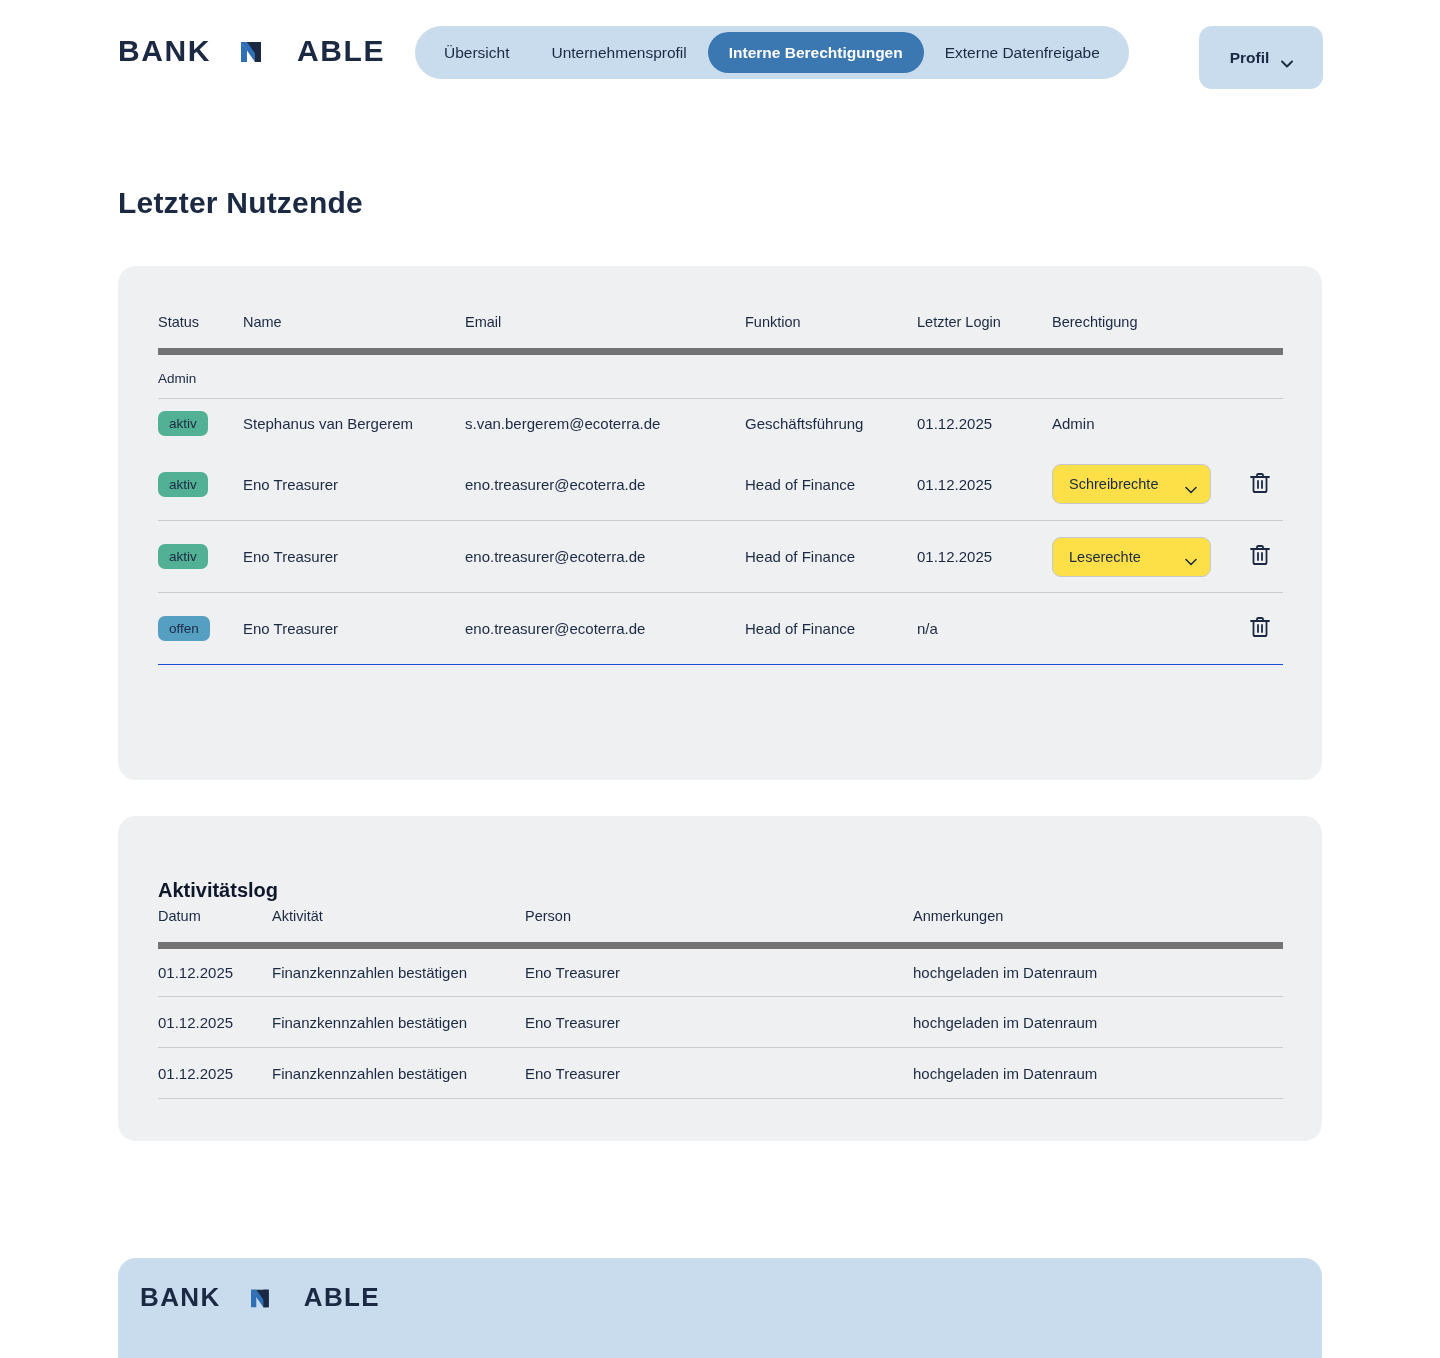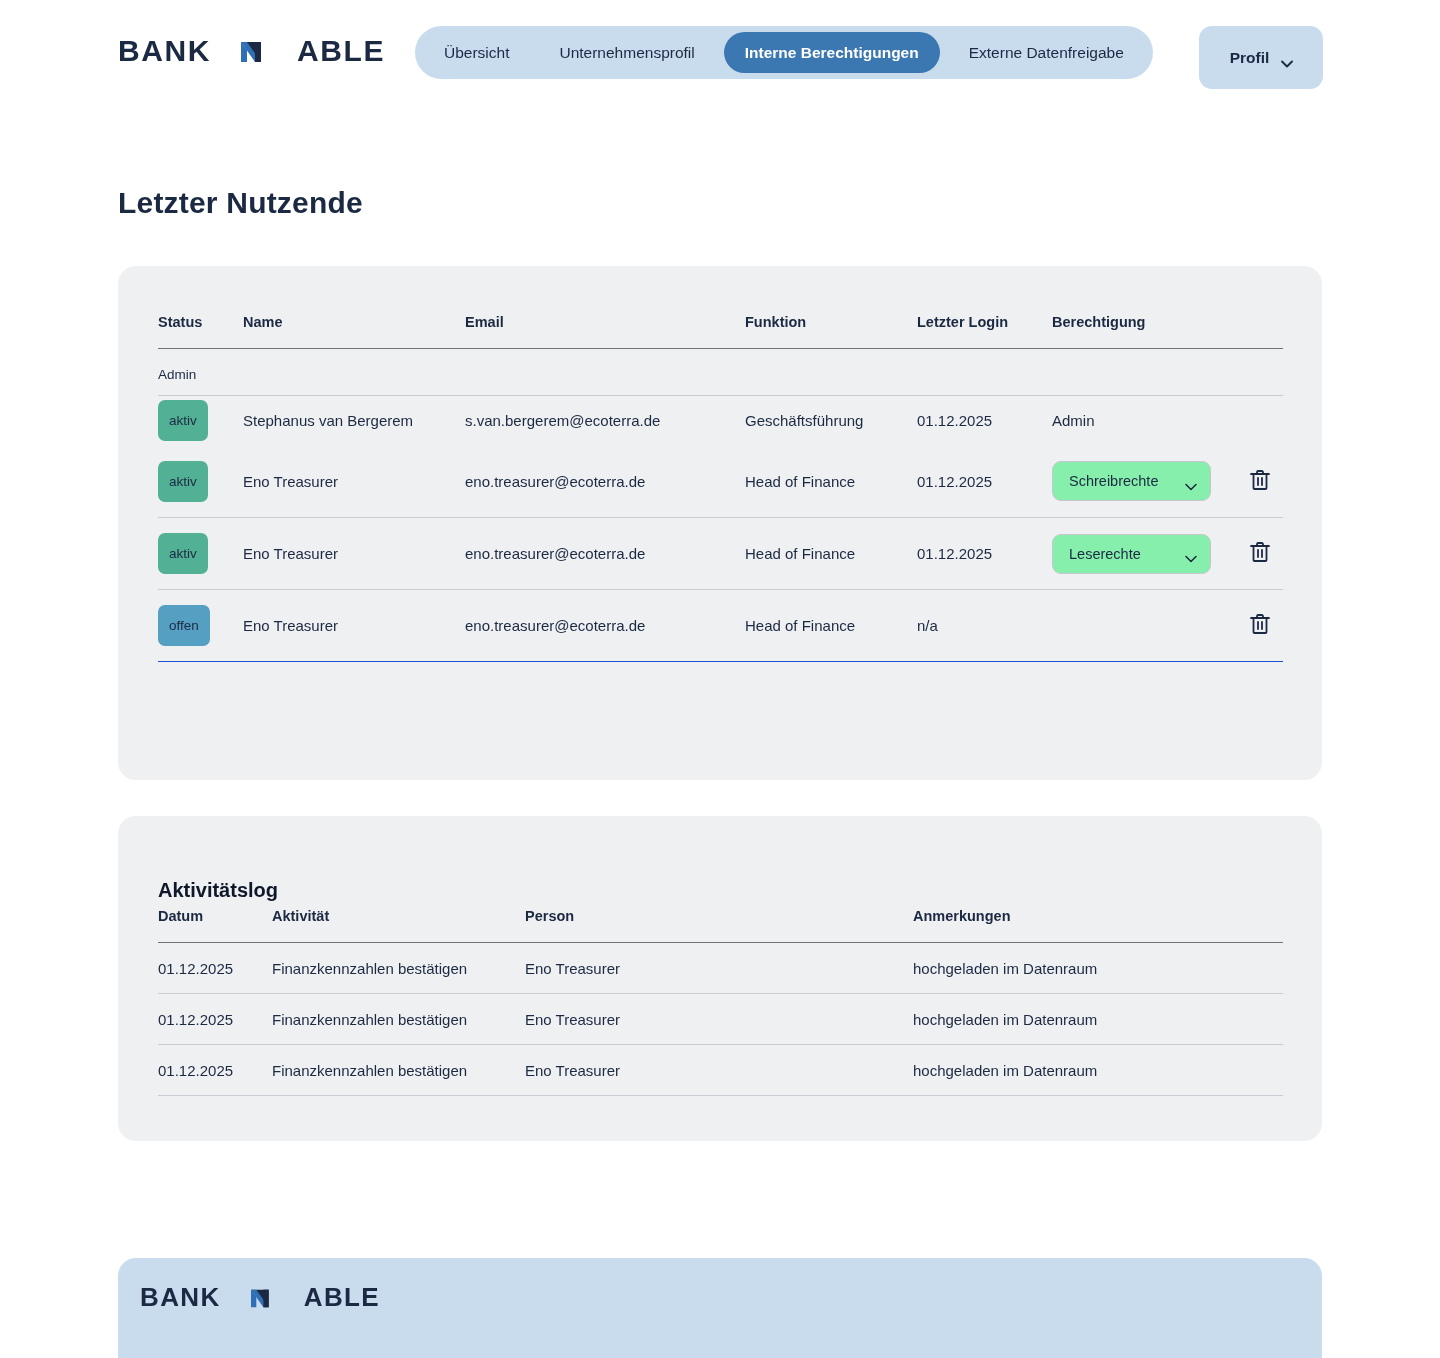--- a/index.html
+++ b/index.html
@@ -55,21 +55,21 @@
   .nav-pill {
     position: absolute;
     left: 415px;
     top: 26px;
     height: 53px;
     background: #c9dcee;
     border-radius: 27px;
     display: flex;
     align-items: center;
     padding: 0 8px;
-    gap: 8px;
+    gap: 0;
   }
   .nav-item {
     height: 41px;
     display: flex;
     align-items: center;
     padding: 0 21px;
     font-size: 15.5px;
     color: #1c2943;
     border-radius: 21px;
     white-space: nowrap;
@@ -149,24 +149,24 @@
     width: 1125px;
     border-collapse: collapse;
     font-size: 15px;
   }
   table.users-tbl { top: 48px; }
   table.log-tbl   { top: 92px; }
 
   .tbl th {
     text-align: left;
     font-size: 14.5px;
-    font-weight: 700;
+    font-weight: 400;
     color: #1c2943;
     padding: 0 0 18px 0;
-    border-bottom: 1px solid #737373;
+    border-bottom: 7px solid #737373;
     vertical-align: bottom;
   }
 
   .tbl td {
     font-size: 15px;
     color: #1c2943;
     padding: 0;
     vertical-align: middle;
   }
 
@@ -208,40 +208,40 @@
   .lc-date { width: 114px; }
   .lc-act  { width: 253px; }
   .lc-pers { width: 388px; margin-left: 13px; }
   .lc-note { width: 370px; }
 
   
   .badge {
     display: inline-flex;
     align-items: center;
     justify-content: center;
-    height: 41px;
+    height: 25px;
     min-width: 48px;
     padding: 0 11px;
     border-radius: 7px;
     font-size: 13.5px;
     color: #1c2943;
     white-space: nowrap;
   }
   .badge-aktiv { background: #52b194; }
   .badge-offen { background: #559fc3; }
 
   
   .select {
     display: inline-flex;
     align-items: center;
     justify-content: space-between;
     width: 159px;
     height: 40px;
     padding: 0 14px 0 16px;
-    background: #86efac;
+    background: #fde047;
     border: 1px solid #c4c8ce;
     border-radius: 9px;
     font-size: 14.5px;
     color: #1c2943;
     cursor: pointer;
     font-family: inherit;
   }
 
   
   .trash-btn {

